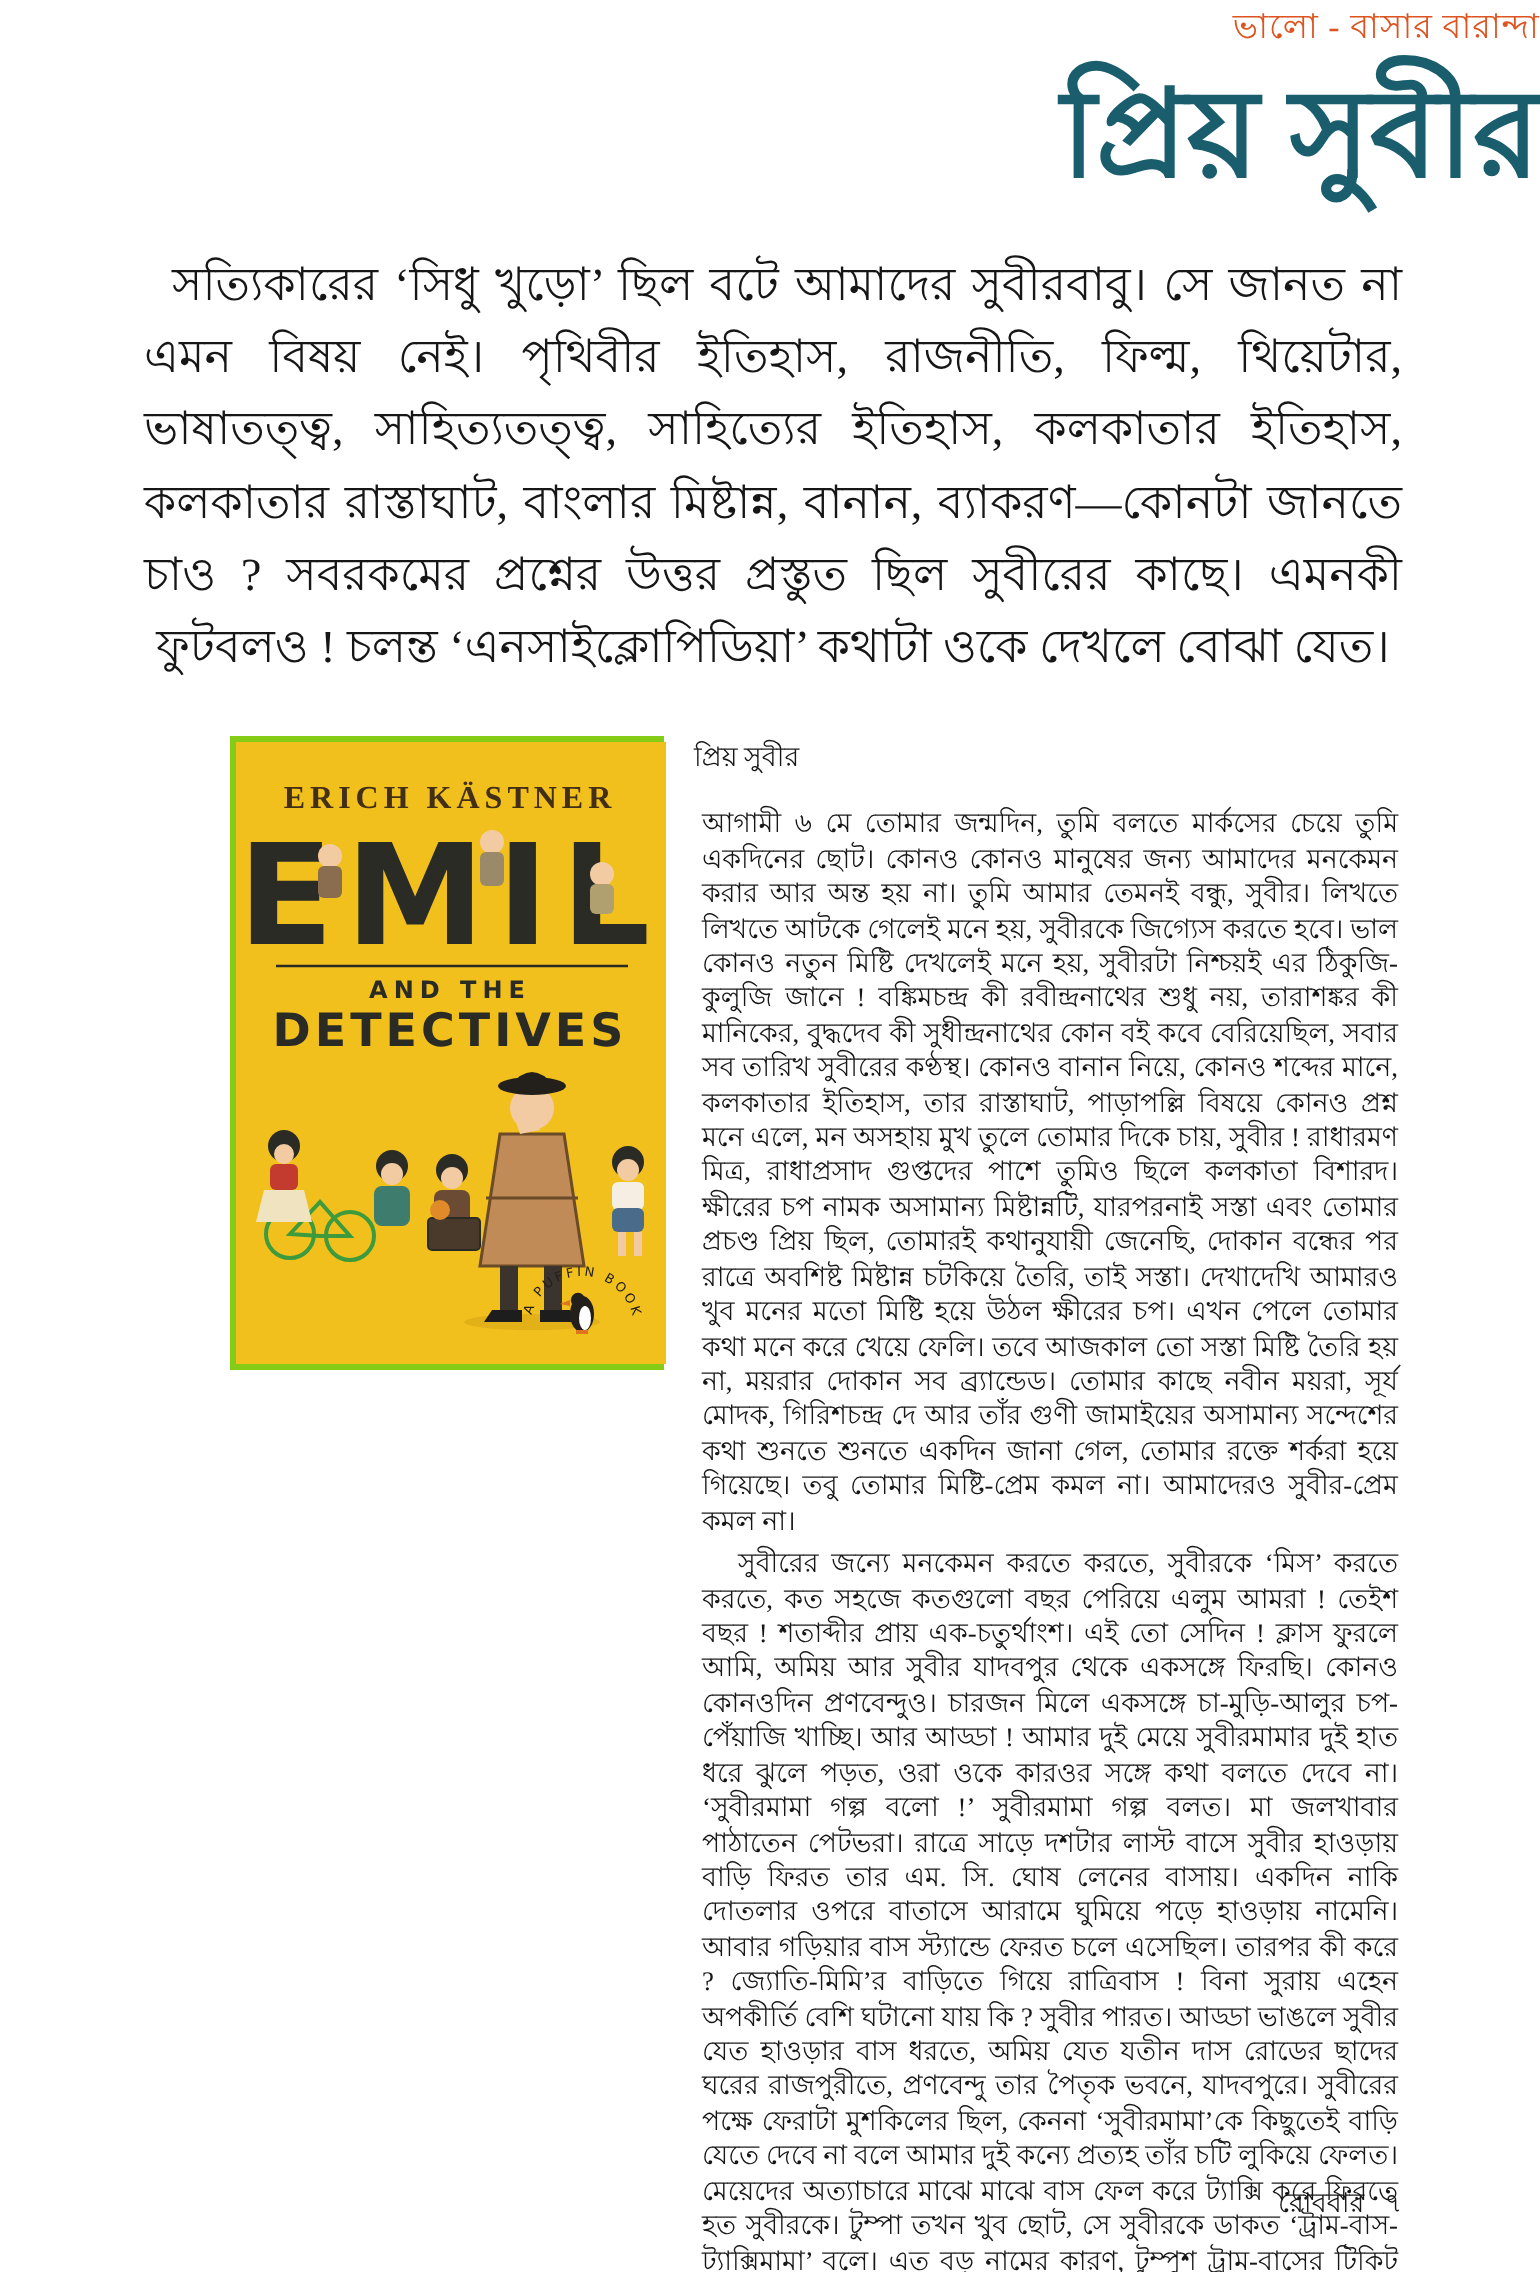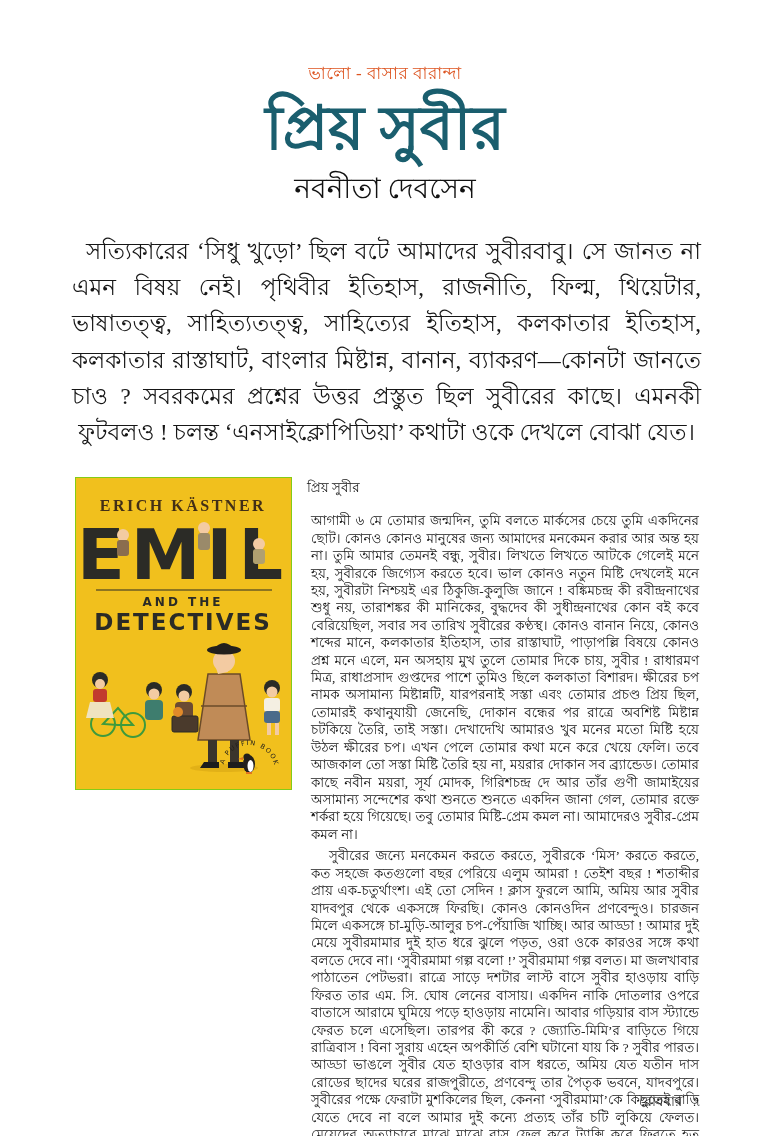--- a/index.html
+++ b/index.html
@@ -5,21 +5,21 @@
   html,body{margin:0;padding:0;background:#ffffff;}
   .page{
     position:relative;
     width:770px;height:1136px;
     margin:0 auto;
     background:#ffffff;
     overflow:hidden;
     font-family:"Liberation Serif","DejaVu Serif",serif;
     color:#1c1c1c;
   }
-  .masthead{ text-align:center; padding-top:60px; }
+  .masthead{ text-align:right; }
   .kicker{
     font-size:17px;
     color:#dd5420;
     letter-spacing:.5px;
   }
   .title{
     margin-top:4px;
     font-size:61px;
     line-height:1.2;
     color:#1a5e6e;
@@ -41,23 +41,24 @@
   }
   .content{
     display:flex;
     align-items:flex-start;
     margin:26px 67px 0 75px;
     gap:15px;
   }
   .cover-wrap{
     flex:0 0 217px;
     width:217px;
-    border:1px solid #84cc16;
+    border:3px solid #84cc16;
     box-sizing:border-box;
     background:#f8f8f8;
+    margin-left:40px;
   }
   .cover-wrap svg{display:block;}
   .letter{
     flex:1 1 auto;
     font-size:13.4px;
     line-height:1.3;
     text-align:justify;
     color:#161616;
   }
   .salutation{ margin:2px 0 16px 0; }
@@ -74,21 +75,20 @@
   .folio-num{ margin-left:10px; }
 </style>
 </head>
 <body>
 
 <div class="page">
 
   <div class="masthead">
     <div class="kicker">ভালো - বাসার বারান্দা</div>
     <div class="title">প্রিয় সুবীর</div>
-    <div class="author">নবনীতা দেবসেন</div>
   </div>
 
   <div class="intro">সত্যিকারের ‘সিধু খুড়ো’ ছিল বটে আমাদের সুবীরবাবু। সে জানত না এমন বিষয় নেই। পৃথিবীর ইতিহাস, রাজনীতি, ফিল্ম, থিয়েটার, ভাষাতত্ত্ব, সাহিত্যতত্ত্ব, সাহিত্যের ইতিহাস, কলকাতার ইতিহাস, কলকাতার রাস্তাঘাট, বাংলার মিষ্টান্ন, বানান, ব্যাকরণ—কোনটা জানতে চাও ? সবরকমের প্রশ্নের উত্তর প্রস্তুত ছিল সুবীরের কাছে। এমনকী ফুটবলও ! চলন্ত ‘এনসাইক্লোপিডিয়া’ কথাটা ওকে দেখলে বোঝা যেত।</div>
 
   <div class="content">
 
     <div class="cover-wrap">
       <svg width="215" height="311" viewBox="0 0 215 311" xmlns="http://www.w3.org/2000/svg">
 
         <rect x="0" y="0" width="215" height="311" fill="#f1c01d"></rect>

